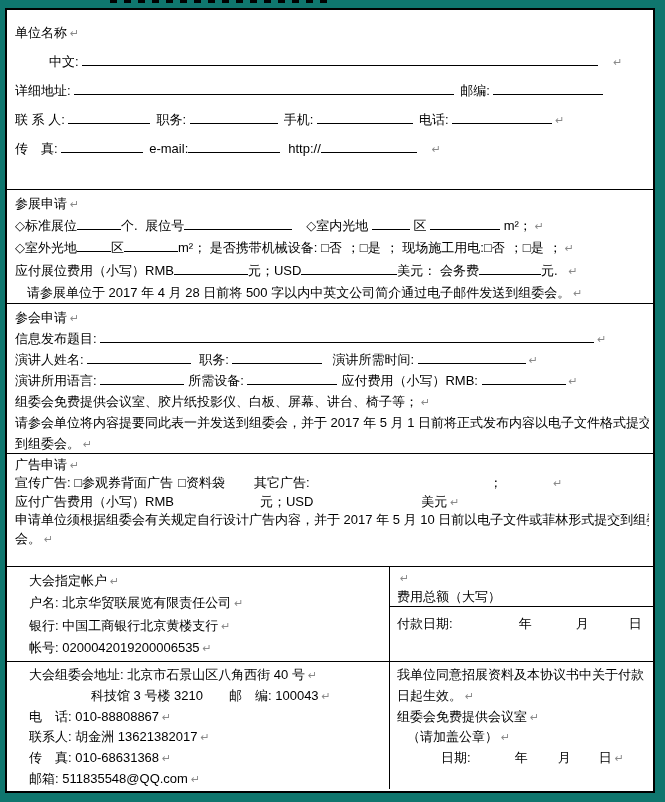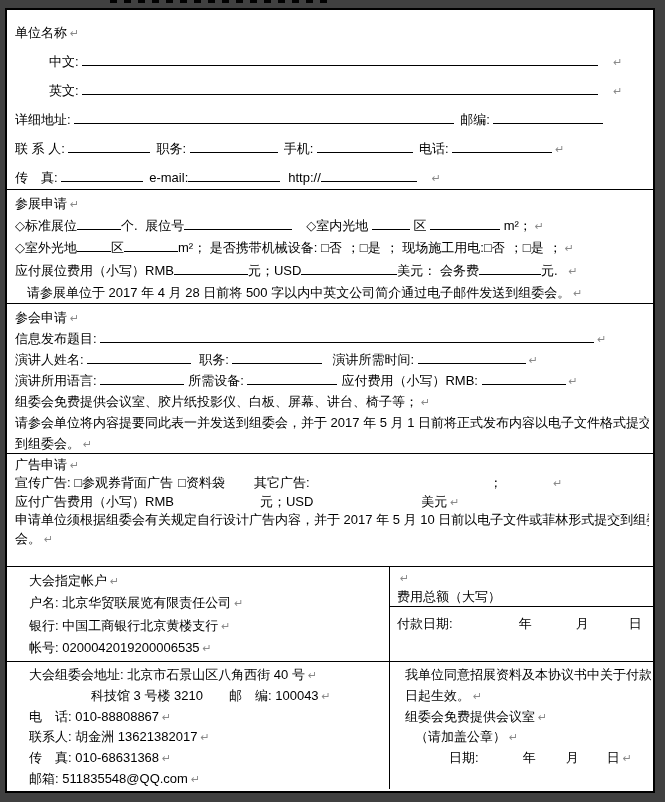--- a/index.html
+++ b/index.html
@@ -1,21 +1,21 @@
 <!DOCTYPE html>
 <html><head>
 <meta charset="utf-8">
 <style>
   html,body{margin:0;padding:0;}
   body{
     width:665px;height:802px;position:relative;background:#fff;
     font-family:"Liberation Sans","DejaVu Sans",sans-serif;
     color:#000;overflow:hidden;
   }
-  .page{position:absolute;inset:0;background:#404040;}
+  .page{position:absolute;inset:0;background:#0f766e;}
   
   .clipped-title{
     position:absolute;left:110px;top:0;width:224px;height:3px;
     background:repeating-linear-gradient(90deg,#000 0 7px,transparent 7px 14px);
   }
   .form{
     position:absolute;left:5px;top:8px;width:650px;height:785px;
     border:2px solid #000;box-sizing:border-box;background:#fff;
   }
   .sec{box-sizing:border-box;overflow:hidden;border-bottom:1px solid #000;
@@ -29,21 +29,21 @@
   .s3 .line{height:21px;line-height:21px;}
   .s4{height:113px;padding-top:2px;}
   .s4 .line{height:18.4px;line-height:18.4px;}
   .s5{height:95px;padding:0;display:flex;}
   .s6{height:127px;padding:0;display:flex;}
   .colL{width:383px;border-right:1px solid #000;box-sizing:border-box;
         padding:3px 4px 0 22px;overflow:hidden;}
   .colR{flex:1;box-sizing:border-box;overflow:hidden;padding:0;}
   .s5 .colL .line{height:22.4px;line-height:22.4px;}
   .s6 .colL .line{height:20.8px;line-height:20.8px;}
-  .s6 .colR{padding:3px 2px 0 7px;margin-left:8px;}
+  .s6 .colR{padding:3px 2px 0 7px;}
   .s6 .colR .line{height:20.8px;line-height:20.8px;}
   .acct-top{height:40px;border-bottom:1px solid #000;box-sizing:border-box;
             padding:1px 2px 0 7px;overflow:hidden;}
   .acct-top .line{height:19px;line-height:19px;}
   .acct-bottom{padding:7px 2px 0 7px;overflow:hidden;}
   .acct-bottom .line{height:20px;line-height:20px;}
   .line{white-space:pre;overflow:hidden;}
   .t{white-space:pre;}
   .blank{display:inline-block;border-bottom:1px solid #000;height:13px;
          vertical-align:baseline;}
@@ -53,21 +53,20 @@
 </style>
 </head>
 <body>
 
 <div class="page">
   <div class="clipped-title"></div>
   <div class="form">
     <div class="sec s1">
         <div class="line"><span class="t">单位名称</span><span class="pilcrow">↵</span></div>
         <div class="line"><span class="sp" style="width: 34px;"></span><span class="t">中文: </span><span class="blank" style="width: 516px;"></span><span class="sp" style="width: 12px;"></span><span class="pilcrow">↵</span></div>
-        <div class="line"><span class="sp" style="width: 34px;"></span><span class="t">英文: </span><span class="blank" style="width: 516px;"></span><span class="sp" style="width: 12px;"></span><span class="pilcrow">↵</span></div>
         <div class="line"><span class="t">详细地址: </span><span class="blank" style="width: 380px;"></span><span class="sp" style="width: 6px;"></span><span class="t">邮编: </span><span class="blank" style="width: 110px;"></span></div>
         <div class="line"><span class="t">联 系 人: </span><span class="blank" style="width: 82px;"></span><span class="sp" style="width: 6px;"></span><span class="t">职务: </span><span class="blank" style="width: 88px;"></span><span class="sp" style="width: 6px;"></span><span class="t">手机: </span><span class="blank" style="width: 96px;"></span><span class="sp" style="width: 6px;"></span><span class="t">电话: </span><span class="blank" style="width: 100px;"></span><span class="pilcrow">↵</span></div>
         <div class="line"><span class="t">传　真: </span><span class="blank" style="width: 82px;"></span><span class="sp" style="width: 6px;"></span><span class="t">e-mail:</span><span class="blank" style="width: 92px;"></span><span class="sp" style="width: 8px;"></span><span class="t">http://</span><span class="blank" style="width: 96px;"></span><span class="sp" style="width: 12px;"></span><span class="pilcrow">↵</span></div>
       </div>
     <div class="sec s2">
         <div class="line"><span class="t">参展申请</span><span class="pilcrow">↵</span></div>
         <div class="line"><span class="t">◇标准展位</span><span class="blank" style="width: 44px;"></span><span class="t">个. </span><span class="sp" style="width: 4px;"></span><span class="t">展位号</span><span class="blank" style="width: 108px;"></span><span class="sp" style="width: 14px;"></span><span class="t">◇室内光地 </span><span class="blank" style="width: 38px;"></span><span class="t"> 区 </span><span class="blank" style="width: 70px;"></span><span class="t"> m²；</span><span class="pilcrow">↵</span></div>
         <div class="line"><span class="t">◇室外光地</span><span class="blank" style="width: 34px;"></span><span class="t">区</span><span class="blank" style="width: 54px;"></span><span class="t">m²； 是否携带机械设备: </span><span class="ck">□否</span><span class="t">；</span><span class="ck">□是</span><span class="t">； 现场施工用电:</span><span class="ck">□否</span><span class="t">；</span><span class="ck">□是</span><span class="t">；</span><span class="pilcrow">↵</span></div>
         <div class="line"><span class="t">应付展位费用（小写）RMB</span><span class="blank" style="width: 74px;"></span><span class="t">元；USD</span><span class="blank" style="width: 96px;"></span><span class="t">美元： 会务费</span><span class="blank" style="width: 62px;"></span><span class="t">元.</span><span class="sp" style="width: 8px;"></span><span class="pilcrow">↵</span></div>
         <div class="line"><span class="sp" style="width: 12px;"></span><span class="t">请参展单位于 2017 年 4 月 28 日前将 500 字以内中英文公司简介通过电子邮件发送到组委会。</span><span class="pilcrow">↵</span></div>

